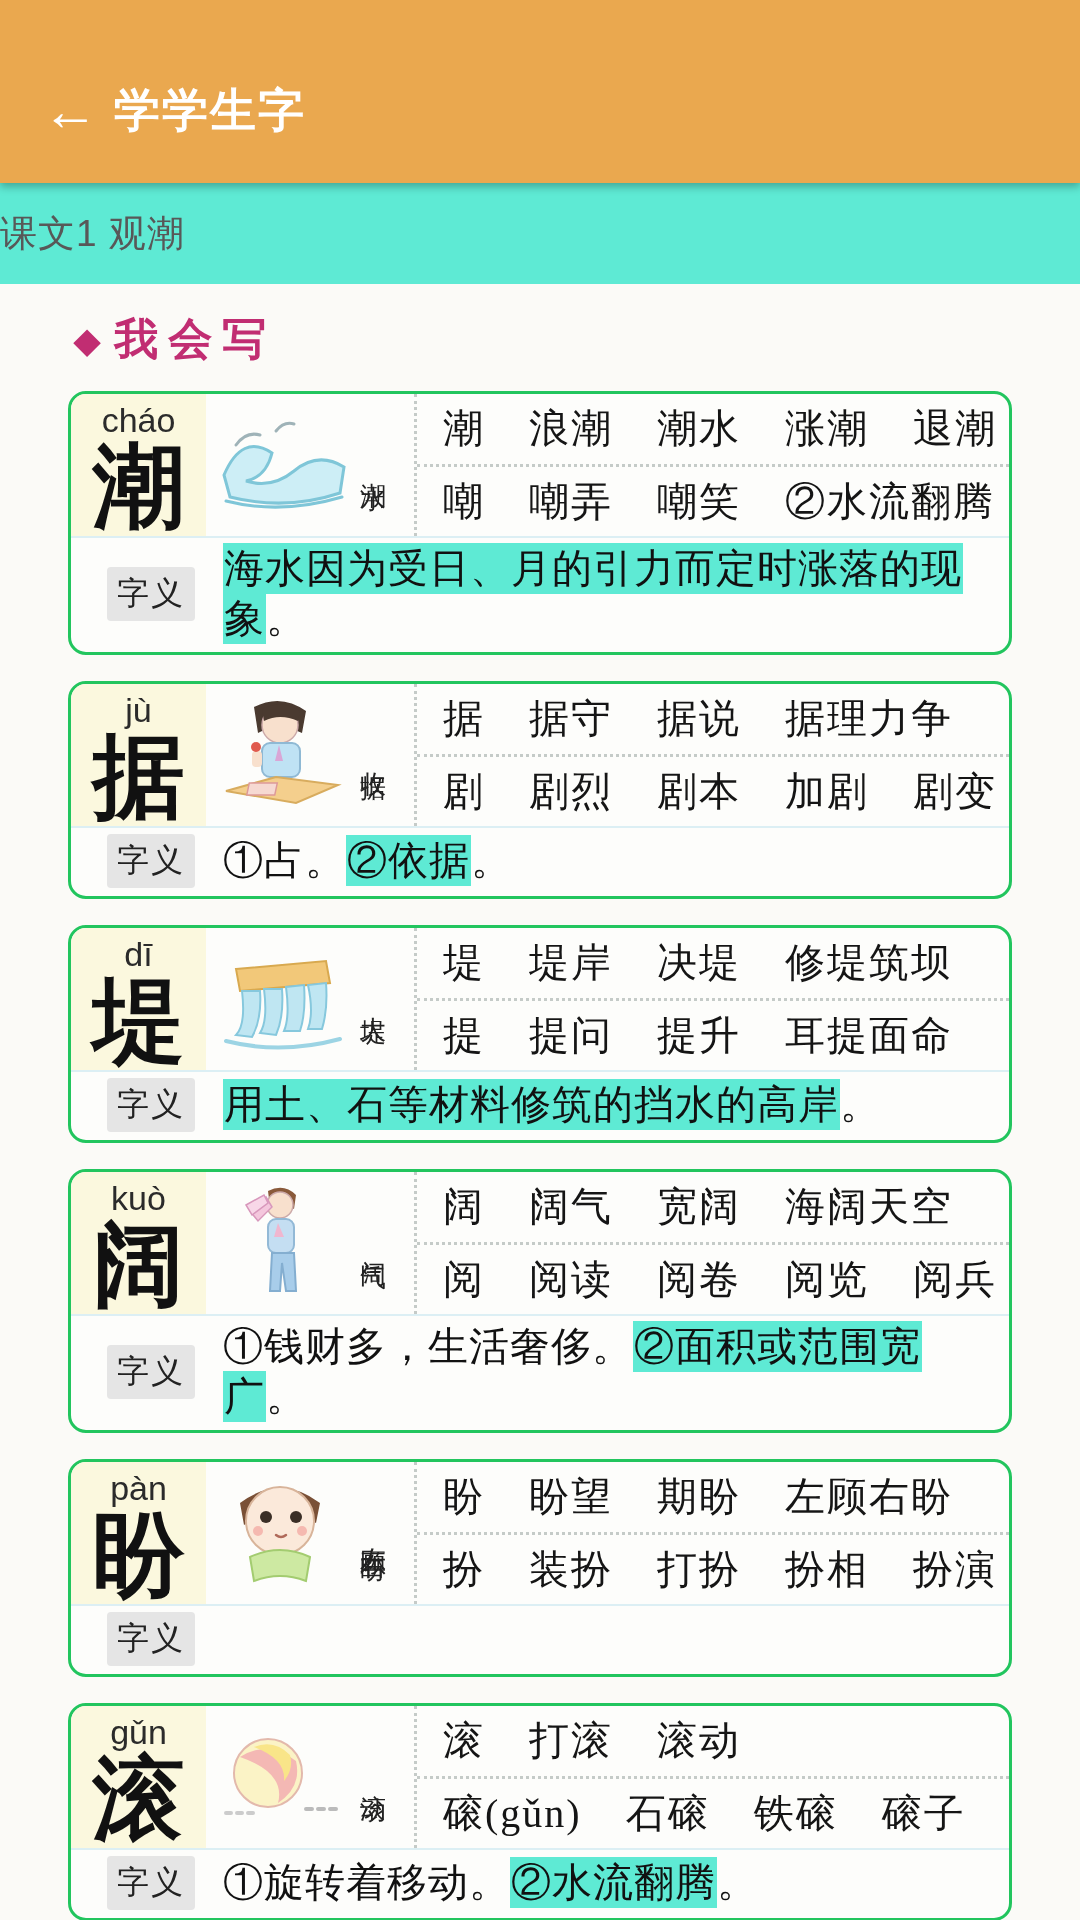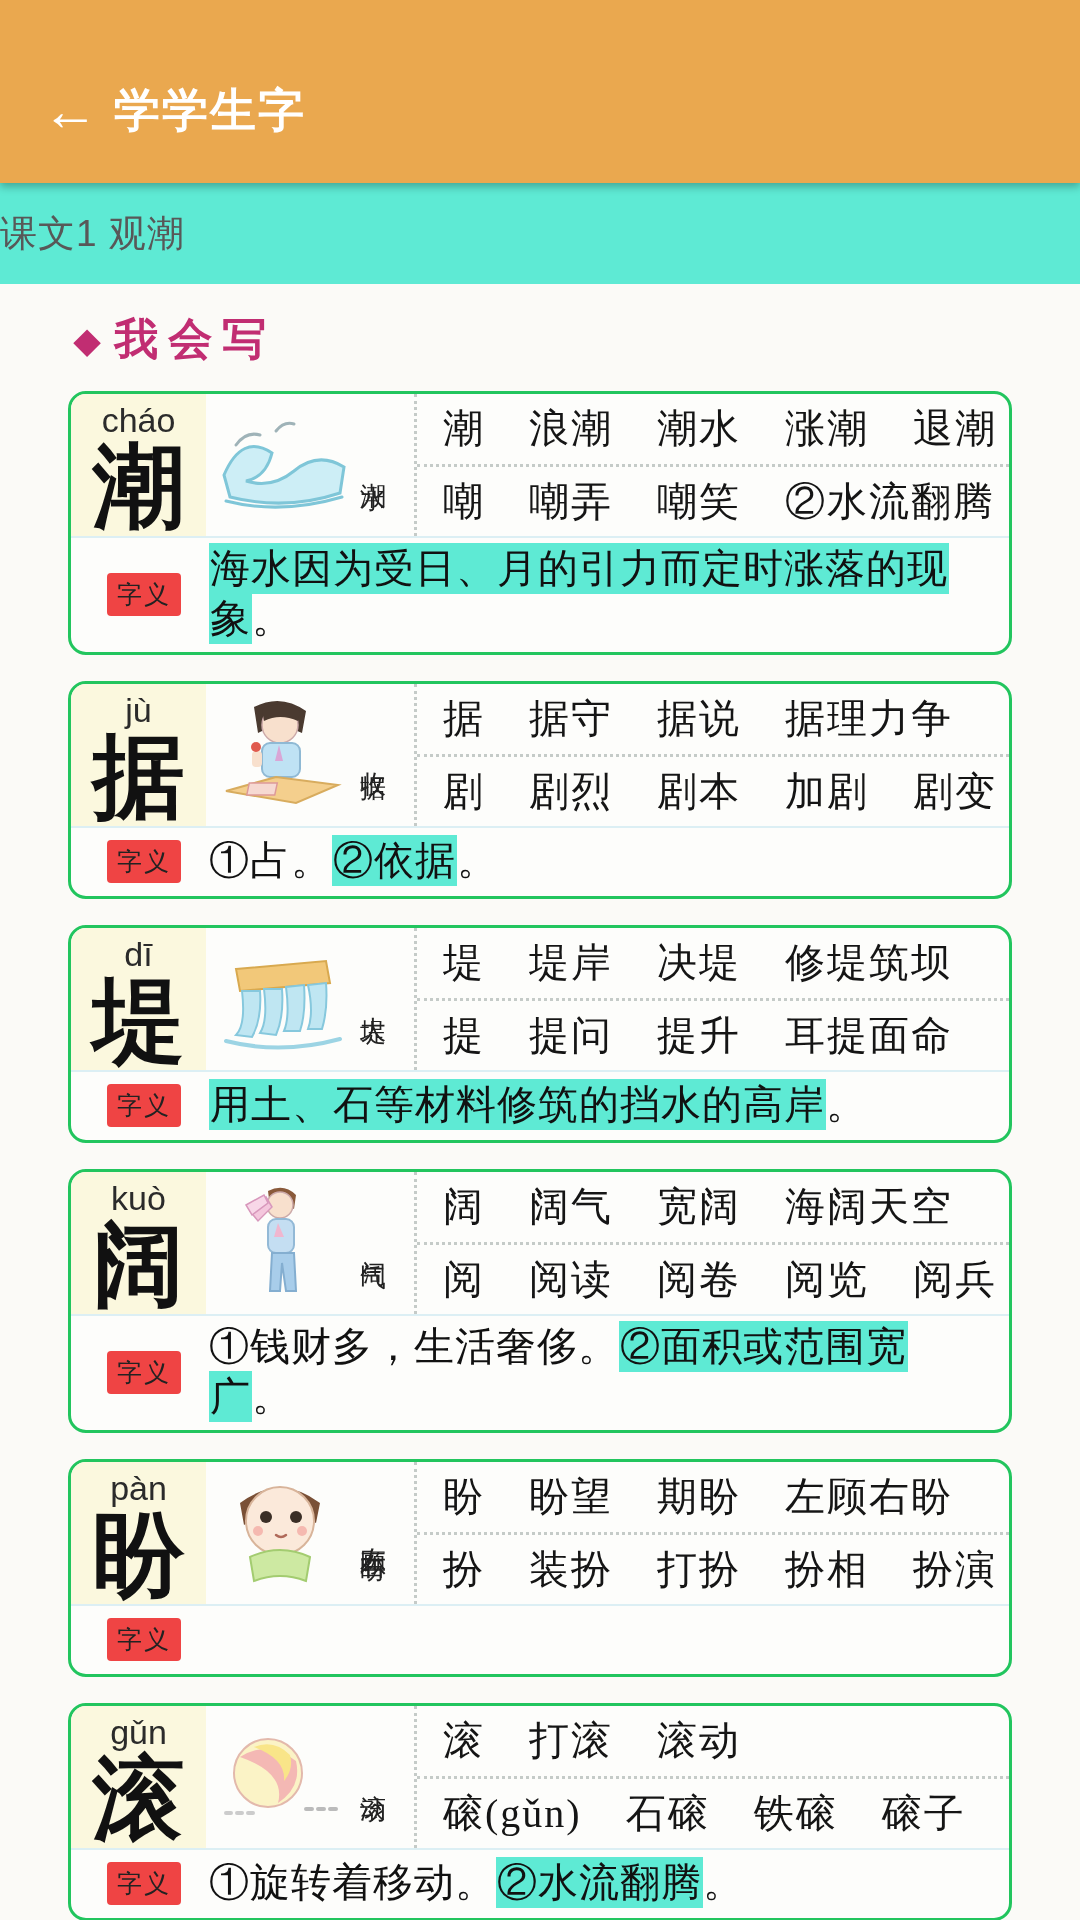--- a/index.html
+++ b/index.html
@@ -76,21 +76,21 @@
     flex:1;display:flex;align-items:center;padding-left:26px;gap:44px;
     font-size:40px;color:#151515;letter-spacing:2px;
     font-family:"Liberation Serif","DejaVu Serif",serif;white-space:nowrap;
   }
   .word-row.row1{border-bottom:3px dotted #C5CBC8;}
   .meaning-row{
     min-height:70px;border-top:2px solid #DCEFF4;
     display:flex;align-items:center;padding:6px 20px 8px 36px;box-sizing:border-box;
   }
   .meaning-label{
-    background:#ef4444;color:#222;font-size:25px;padding:5px 10px;border-radius:4px;
+    background:#e5e5e5;color:#222;font-size:32px;padding:5px 10px;border-radius:4px;
     letter-spacing:2px;flex:0 0 auto;
     font-family:"Liberation Sans",sans-serif;
   }
   .meaning-text{
     margin-left:28px;font-size:40px;color:#111;letter-spacing:1px;line-height:1.25;
     font-family:"Liberation Serif","DejaVu Serif",serif;
   }
   .meaning-text .hl{background:#5eead4;padding:3px 1px;box-decoration-break:clone;}
 </style>
 </head>

